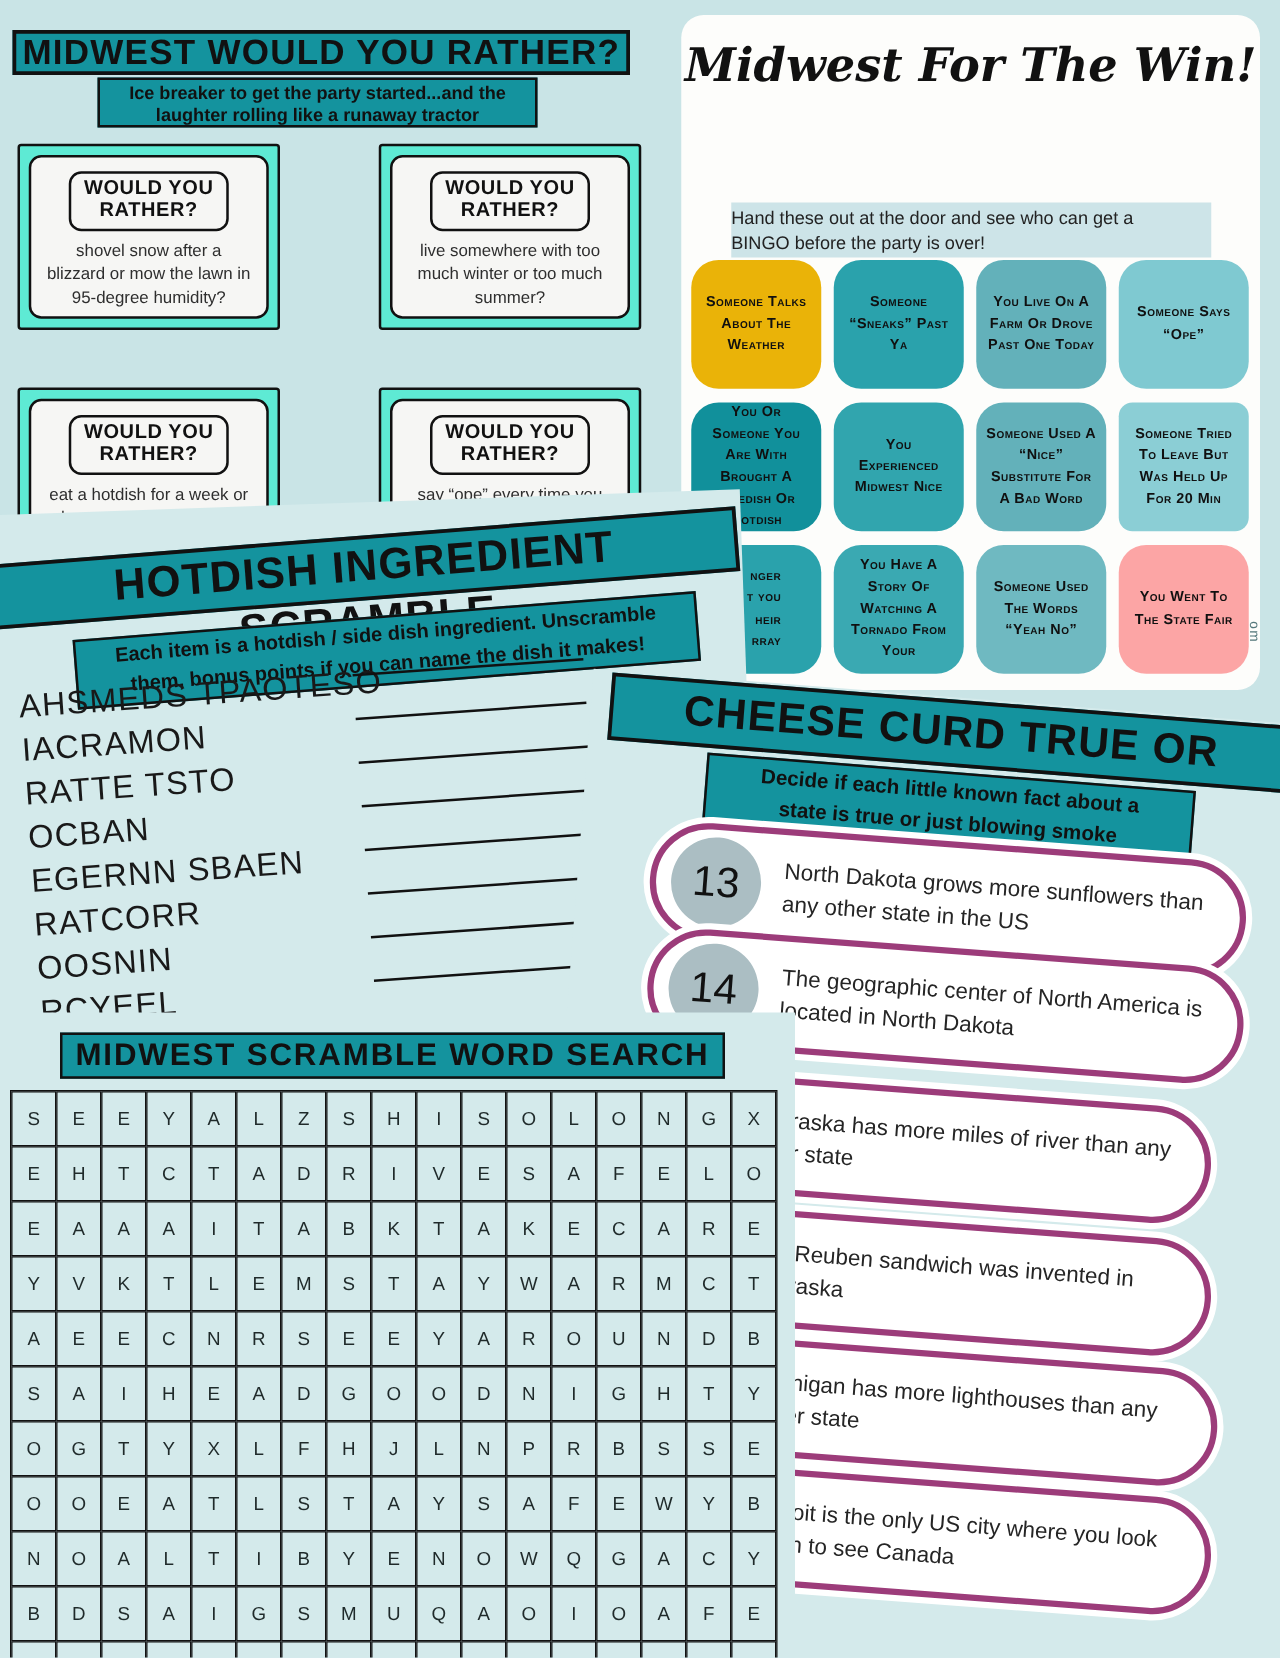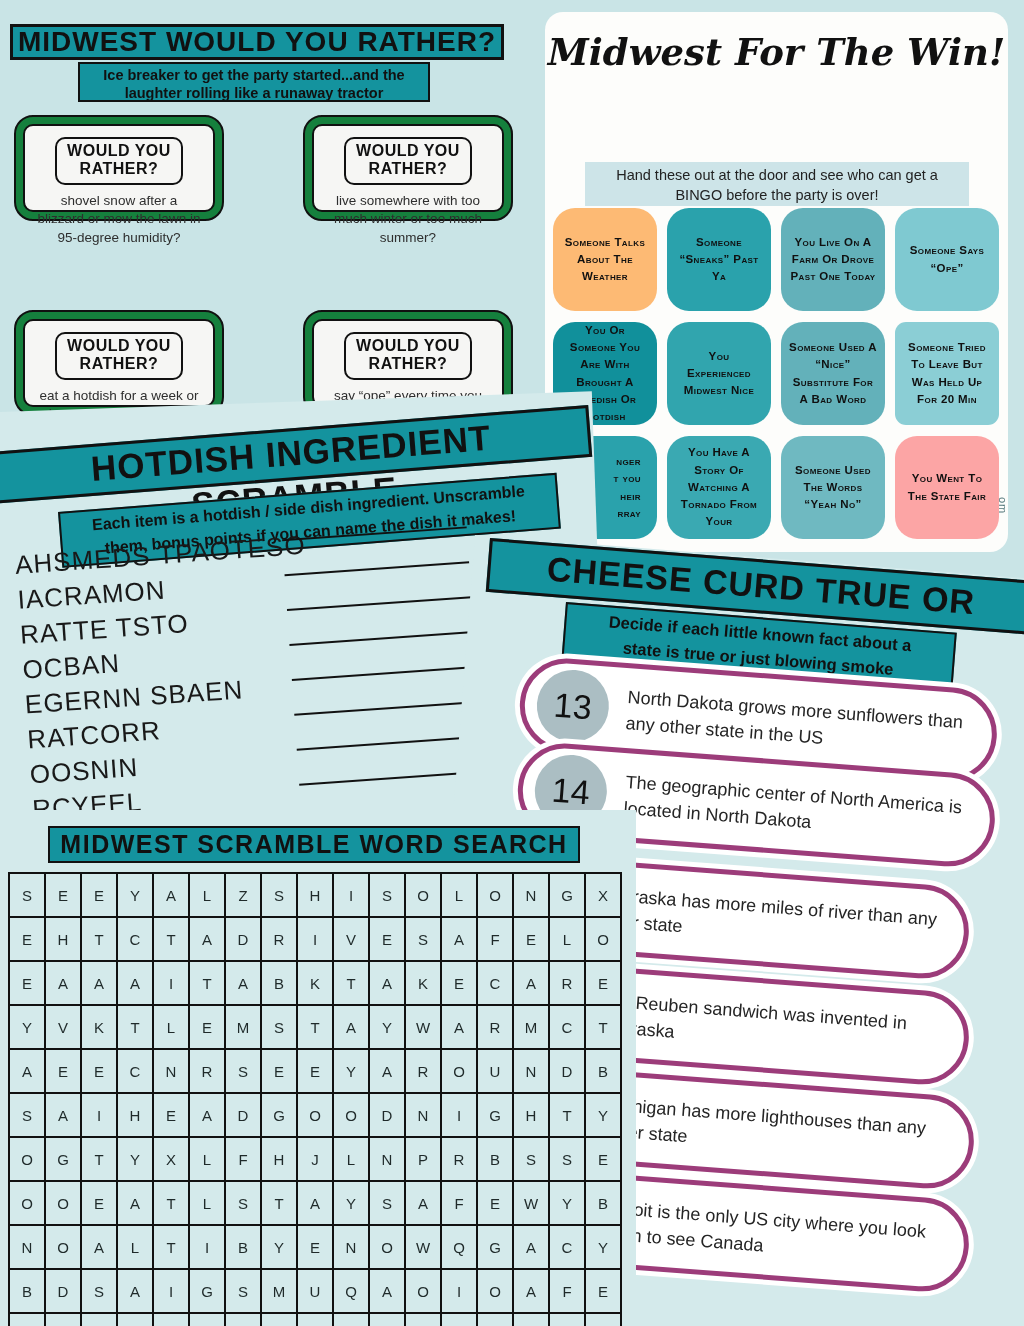--- a/index.html
+++ b/index.html
@@ -7,46 +7,46 @@
         background:#c9e4e6;font-family:"Liberation Sans",sans-serif;color:#111;}
   .page *{box-sizing:border-box;}
 
   
   .wyr-title{position:absolute;left:10px;top:24px;width:494px;height:36px;
     background:#14939e;border:3px solid #111;text-align:center;
     font-size:28px;font-weight:bold;letter-spacing:1px;line-height:30px;}
   .wyr-sub{position:absolute;left:78px;top:62px;width:352px;height:40px;
     background:#14939e;border:2px solid #111;text-align:center;
     font-size:14.5px;font-weight:bold;line-height:18px;padding-top:2px;}
-  .wc{position:absolute;width:210px;height:106px;background:#15803d;
-      border:2.5px solid #111;border-radius:19px;}
+  .wc{position:absolute;width:210px;height:149px;background:#5eead4;
+      border:2.5px solid #111;border-radius:3px;}
   .wc0{left:14px;top:115px}.wc1{left:303px;top:115px}
   .wc2{left:14px;top:310px}.wc3{left:303px;top:310px}
   .wc-in{position:absolute;left:7px;right:7px;top:7px;bottom:7px;background:#f6f6f4;
       border:2px solid #111;border-radius:10px;text-align:center;}
   .wc-label{display:inline-block;margin-top:11px;border:2.5px solid #111;border-radius:10px;
       padding:3px 10px 4px;font-weight:bold;font-size:16px;line-height:1.15;letter-spacing:.5px;}
   .wc-body{margin:7px 12px 0;font-size:13.5px;line-height:1.38;color:#2e2e2e;}
 
   
   .bingo-card{position:absolute;left:545px;top:12px;width:463px;height:540px;
       background:#fdfdfb;border-radius:18px;}
   .bingo-script{margin-top:18px;text-align:center;font-family:"DejaVu Serif",serif;
       font-style:italic;font-weight:bold;font-size:37px;}
   .bingo-big{text-align:center;margin-top:2px;font-size:56px;font-weight:bold;
       letter-spacing:36px;padding-left:36px;-webkit-text-stroke:2.5px #111;}
   .bingo-strip{position:absolute;left:40px;top:150px;width:384px;height:44px;
-      background:#cde4e8;text-align:center;font-size:14.5px;line-height:20px;
+      background:#cde4e8;text-align:left;font-size:14.5px;line-height:20px;
       padding-top:3px;color:#222;}
   .bingo-grid{position:absolute;left:8px;top:196px;display:grid;
       grid-template-columns:repeat(4,104px);grid-auto-rows:103px;column-gap:10px;row-gap:11px;}
   .bcell{border-radius:22px;display:flex;align-items:center;justify-content:center;
       text-align:center;padding:6px 8px;font-size:11.5px;font-weight:bold;
       font-variant:small-caps;line-height:1.5;letter-spacing:.4px;color:#101010;}
-  .bcell.frag{flex-direction:column;align-items:flex-end;padding-right:16px;text-align:center;}
+  .bcell.frag{flex-direction:column;align-items:flex-end;padding-right:32px;text-align:center;}
   .watermark{position:absolute;left:1009px;top:497px;transform:rotate(90deg);
       transform-origin:left top;font-size:11px;color:#54777b;letter-spacing:1px;}
 
   
   .scr-sheet{position:absolute;left:-20px;top:402px;width:612px;height:436px;
       background:#d4eaeb;transform:rotate(-2deg);transform-origin:50% 0;}
   .scr-banner{position:absolute;left:-10px;top:452px;width:600px;height:52px;
       background:#14939e;border:3px solid #111;transform:rotate(-4.5deg);transform-origin:0 0;
       text-align:center;font-size:35px;font-weight:bold;letter-spacing:1px;line-height:44px;}
   .scr-sub{position:absolute;left:58px;top:512px;width:500px;height:56px;
@@ -113,21 +113,21 @@
       </div>
     </div>
 
   <div class="bingo-card">
     <div class="bingo-script">Midwest For The Win!</div>
     <div class="bingo-strip">
       <div>Hand these out at the door and see who can get a</div>
       <div>BINGO before the party is over!</div>
     </div>
     <div id="bingo-grid" class="bingo-grid">
-        <div class="bcell" style="background: #fdba74;">
+        <div class="bcell" style="background: #eab308;">
           <div>Someone Talks About The Weather</div>
         </div>
         <div class="bcell" style="background: rgb(42, 162, 172);">
           <div>Someone “Sneaks” Past Ya</div>
         </div>
         <div class="bcell" style="background: rgb(99, 177, 186);">
           <div>You Live On A Farm Or Drove Past One Today</div>
         </div>
         <div class="bcell" style="background: rgb(127, 201, 209);">
           <div>Someone Says “Ope”</div>

